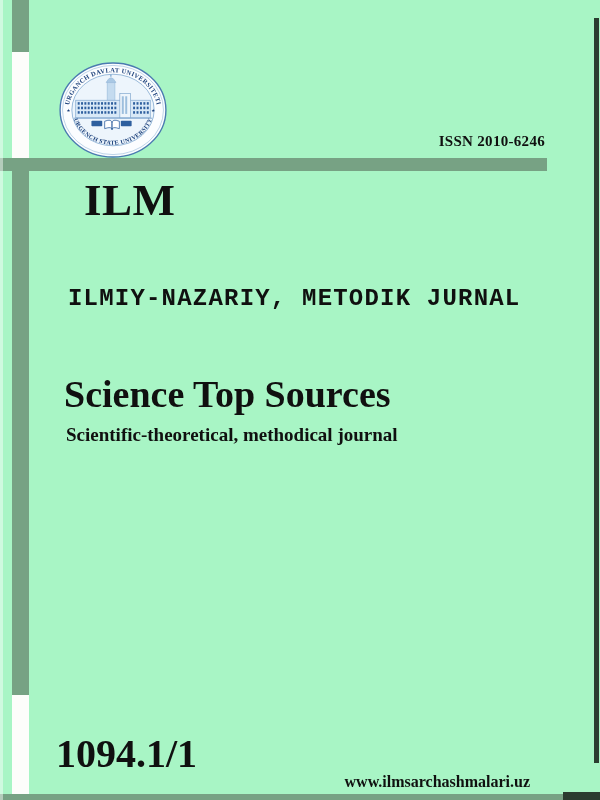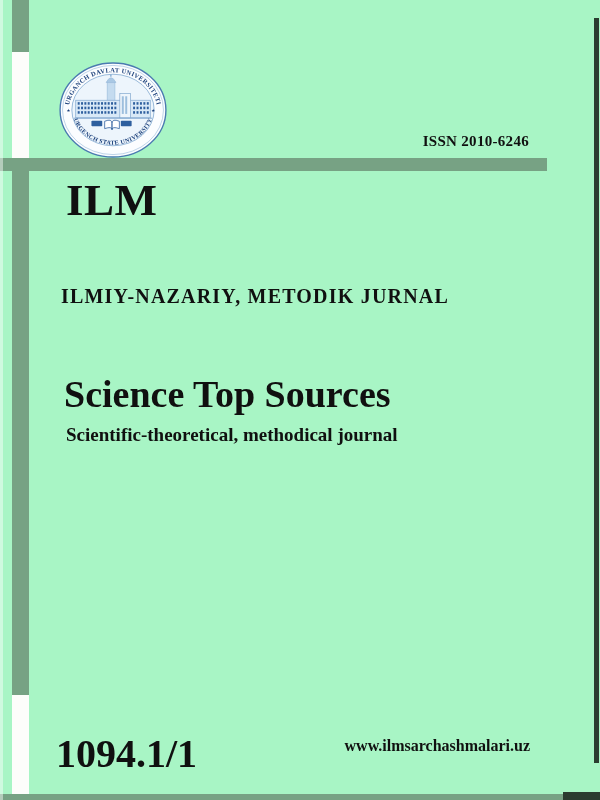--- a/index.html
+++ b/index.html
@@ -28,27 +28,27 @@
     background:var(--edge-dark,#2b3c30);z-index:4;}
   
   .bottom-bar{position:absolute;left:0;bottom:0;width:100%;height:6px;
     background:var(--bar,#77a284);z-index:4;}
   .bottom-bar-dark{position:absolute;right:0;bottom:0;width:37px;height:8px;
     background:var(--edge-dark,#2b3c30);z-index:5;}
 
   .logo{position:absolute;left:57px;top:61px;width:112px;height:98px;z-index:2;}
 
   .txt{color:var(--text,#101010);font-weight:bold;position:absolute;white-space:nowrap;}
-  .issn{top:133px;right:71px;font-size:15px;letter-spacing:.3px;}
-  .title{left:66px;top:174px;font-size:45px;line-height:53px;letter-spacing:.5px;}
-  .subtitle-uz{left:61px;top:285px;font-size:20px;letter-spacing:1.2px;}
+  .issn{top:133px;right:55px;font-size:15px;letter-spacing:.3px;}
+  .title{left:84px;top:174px;font-size:45px;line-height:53px;letter-spacing:.5px;}
+  .subtitle-uz{left:68px;top:285px;font-size:24px;letter-spacing:1.2px;font-family:Liberation Mono, monospace;}
   .title-en{left:64px;top:372px;font-size:38px;}
   .subtitle-en{left:66px;top:424px;font-size:19px;}
   .issue{left:56px;top:730px;font-size:40px;}
-  .website{right:70px;top:737px;font-size:16px;}
+  .website{right:70px;top:773px;font-size:16px;}
 </style>
 </head>
 <body>
 
 <div class="page">
 
   <div class="stripe dark seg-top"></div>
   <div class="stripe white seg-white-upper"></div>
   <div class="stripe dark seg-mid"></div>
   <div class="stripe white seg-white-lower"></div>

